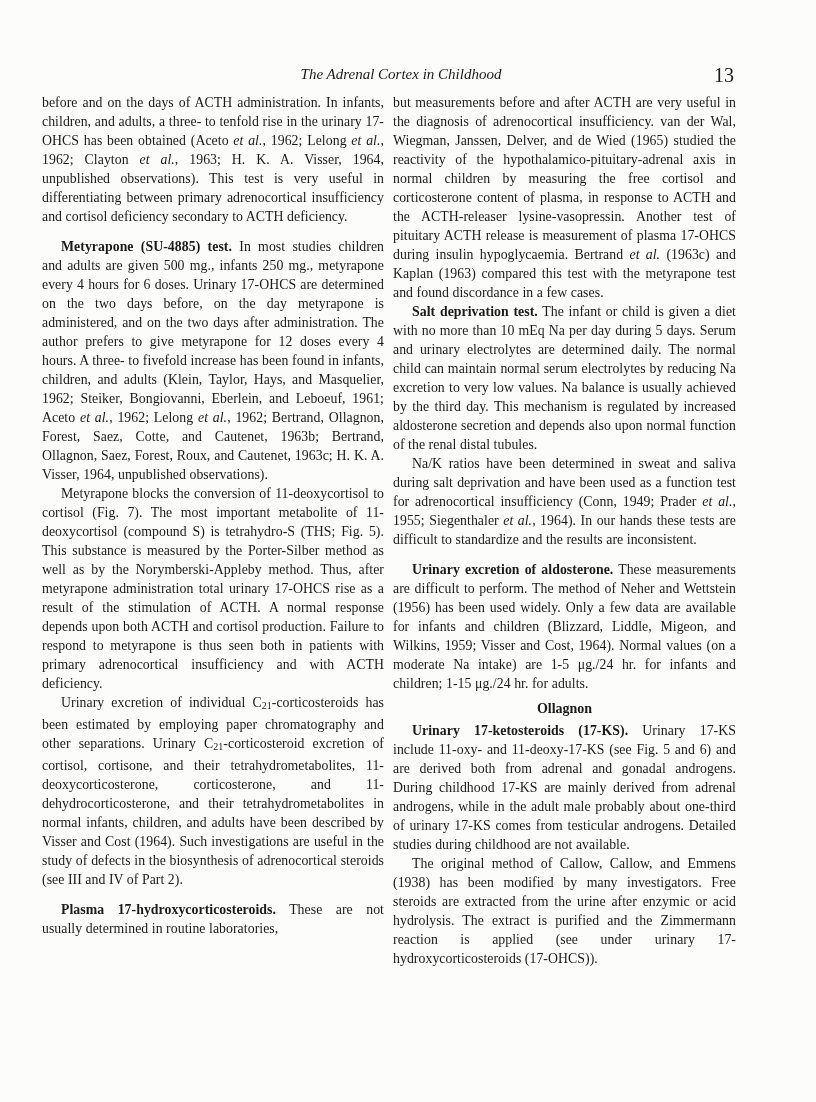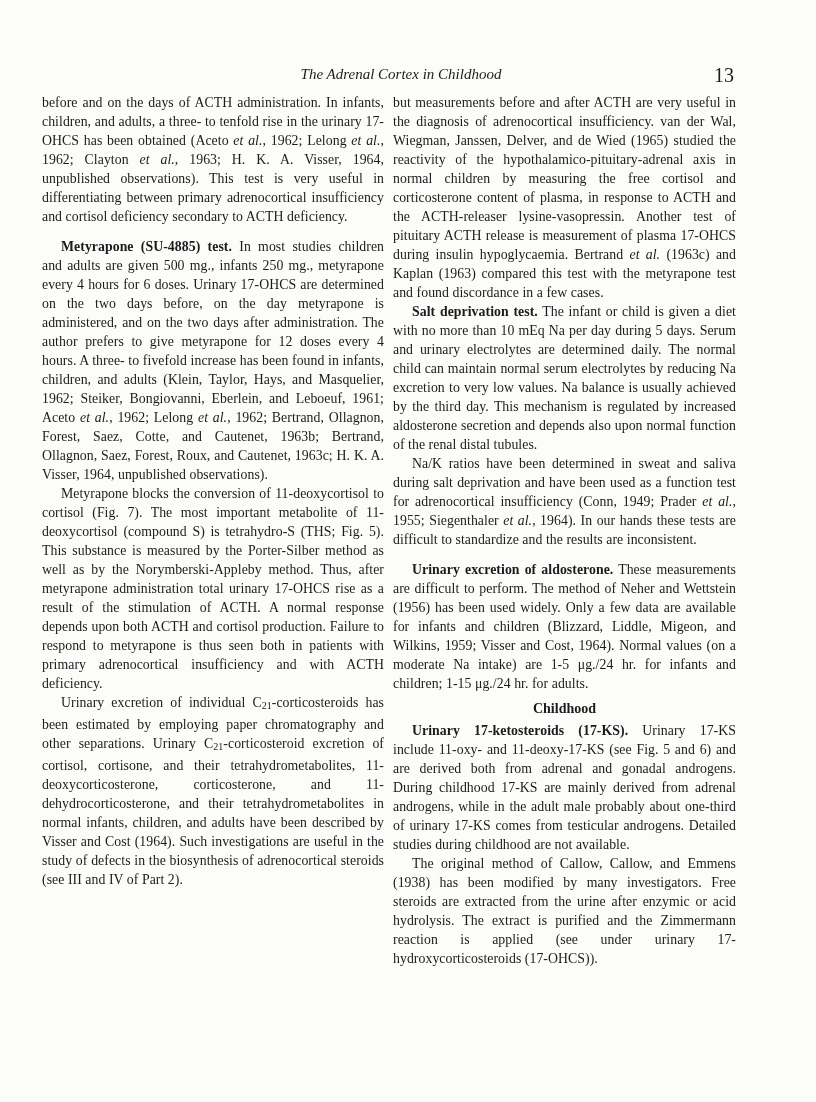--- a/index.html
+++ b/index.html
@@ -74,26 +74,27 @@
     <div class="page-number">13</div>
   </header>
 
   <main class="columns">
 
     <section class="col left">
       <p class="para"><span>before and on the days of ACTH administration.  In infants, children, and adults, a three- to tenfold rise in the urinary 17-OHCS has been obtained (Aceto </span><span class="seg-i">et al.</span><span>, 1962; Lelong </span><span class="seg-i">et al.</span><span>, 1962; Clayton </span><span class="seg-i">et al.</span><span>, 1963; H. K. A. Visser, 1964, unpublished observations).  This test is very useful in differentiating between primary adrenocortical insufficiency and cortisol deficiency secondary to ACTH deficiency.</span></p>
       <p class="para indent space-above"><span class="seg-b">Metyrapone (SU-4885) test.</span><span>  In most studies children and adults are given 500 mg., infants 250 mg., metyrapone every 4 hours for 6 doses.  Urinary 17-OHCS are determined on the two days before, on the day metyrapone is administered, and on the two days after administration.  The author prefers to give metyrapone for 12 doses every 4 hours.  A three- to fivefold increase has been found in infants, children, and adults (Klein, Taylor, Hays, and Masquelier, 1962; Steiker, Bongiovanni, Eberlein, and Leboeuf, 1961; Aceto </span><span class="seg-i">et al.</span><span>, 1962; Lelong </span><span class="seg-i">et al.</span><span>, 1962; Bertrand, Ollagnon, Forest, Saez, Cotte, and Cautenet, 1963b; Bertrand, Ollagnon, Saez, Forest, Roux, and Cautenet, 1963c; H. K. A. Visser, 1964, unpublished observations).</span></p>
       <p class="para indent"><span>Metyrapone blocks the conversion of 11-deoxycortisol to cortisol (Fig. 7).  The most important metabolite of 11-deoxycortisol (compound S) is tetrahydro-S (THS; Fig. 5).  This substance is measured by the Porter-Silber method as well as by the Norymberski-Appleby method.  Thus, after metyrapone administration total urinary 17-OHCS rise as a result of the stimulation of ACTH.  A normal response depends upon both ACTH and cortisol production.  Failure to respond to metyrapone is thus seen both in patients with primary adrenocortical insufficiency and with ACTH deficiency.</span></p>
       <p class="para indent"><span>Urinary excretion of individual C</span><span class="seg-sub">21</span><span>-corticosteroids has been estimated by employing paper chromatography and other separations.  Urinary C</span><span class="seg-sub">21</span><span>-corticosteroid excretion of cortisol, cortisone, and their tetrahydrometabolites, 11-deoxycorticosterone, corticosterone, and 11-dehydrocorticosterone, and their tetrahydrometabolites in normal infants, children, and adults have been described by Visser and Cost (1964).  Such investigations are useful in the study of defects in the biosynthesis of adrenocortical steroids (see III and IV of Part 2).</span></p>
+      <p class="para indent space-above"><span class="seg-b">Plasma 17-hydroxycorticosteroids.</span><span>  These are not usually determined in routine laboratories,</span></p>
     </section>
 
     <section class="col right">
       <p class="para"><span>but measurements before and after ACTH are very useful in the diagnosis of adrenocortical insufficiency.  van der Wal, Wiegman, Janssen, Delver, and de Wied (1965) studied the reactivity of the hypothalamico-pituitary-adrenal axis in normal children by measuring the free cortisol and corticosterone content of plasma, in response to ACTH and the ACTH-releaser lysine-vasopressin.  Another test of pituitary ACTH release is measurement of plasma 17-OHCS during insulin hypoglycaemia.  Bertrand </span><span class="seg-i">et al.</span><span> (1963c) and Kaplan (1963) compared this test with the metyrapone test and found discordance in a few cases.</span></p>
       <p class="para indent"><span class="seg-b">Salt deprivation test.</span><span>  The infant or child is given a diet with no more than 10 mEq Na per day during 5 days.  Serum and urinary electrolytes are determined daily.  The normal child can maintain normal serum electrolytes by reducing Na excretion to very low values.  Na balance is usually achieved by the third day.  This mechanism is regulated by increased aldosterone secretion and depends also upon normal function of the renal distal tubules.</span></p>
       <p class="para indent"><span>Na/K ratios have been determined in sweat and saliva during salt deprivation and have been used as a function test for adrenocortical insufficiency (Conn, 1949; Prader </span><span class="seg-i">et al.</span><span>, 1955; Siegenthaler </span><span class="seg-i">et al.</span><span>, 1964).  In our hands these tests are difficult to standardize and the results are inconsistent.</span></p>
       <p class="para indent space-above"><span class="seg-b">Urinary excretion of aldosterone.</span><span>  These measurements are difficult to perform.  The method of Neher and Wettstein (1956) has been used widely.  Only a few data are available for infants and children (Blizzard, Liddle, Migeon, and Wilkins, 1959; Visser and Cost, 1964).  Normal values (on a moderate Na intake) are 1-5 μg./24 hr. for infants and children; 1-15 μg./24 hr. for adults.</span></p>
-      <h3 class="section-heading">Childhood</h3>
+      <h3 class="section-heading">Ollagnon</h3>
       <p class="para indent"><span class="seg-b">Urinary 17-ketosteroids (17-KS).</span><span>  Urinary 17-KS include 11-oxy- and 11-deoxy-17-KS (see Fig. 5 and 6) and are derived both from adrenal and gonadal androgens.  During childhood 17-KS are mainly derived from adrenal androgens, while in the adult male probably about one-third of urinary 17-KS comes from testicular androgens.  Detailed studies during childhood are not available.</span></p>
       <p class="para indent"><span>The original method of Callow, Callow, and Emmens (1938) has been modified by many investigators.  Free steroids are extracted from the urine after enzymic or acid hydrolysis.  The extract is purified and the Zimmermann reaction is applied (see under urinary 17-hydroxycorticosteroids (17-OHCS)).</span></p>
     </section>
 
   </main>
 </div>
 
 </body></html>

